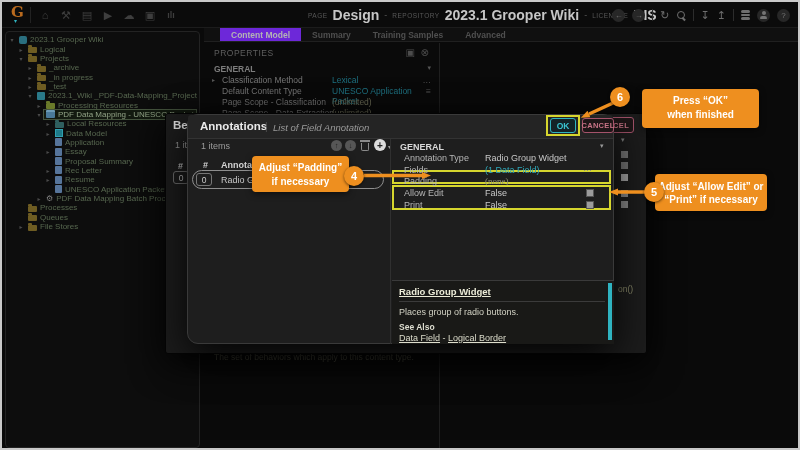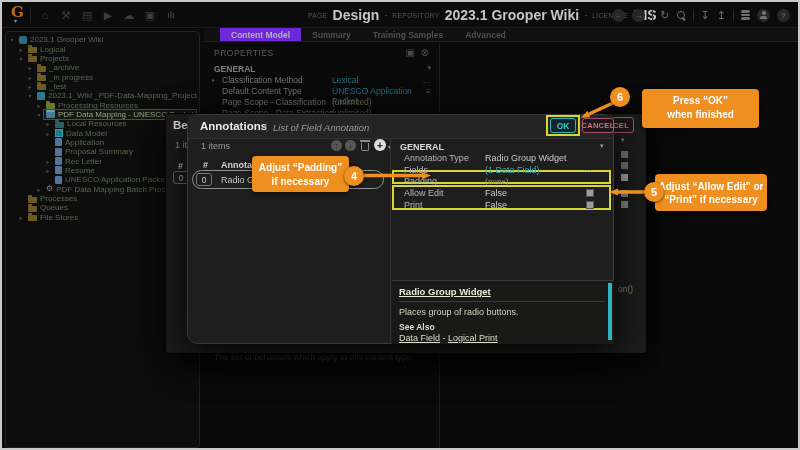--- a/index.html
+++ b/index.html
@@ -246,20 +246,27 @@
           </span>
         </div>
         <div class="trow" style="padding-left: 38px; text-align: center;">
           <span class="tarrow"></span>
           <span class="twrap">
             <span class="tico ic-doc"></span>
             <span>Application</span>
           </span>
         </div>
         <div class="trow" style="padding-left: 38px;">
+          <span class="tarrow">▸</span>
+          <span class="twrap">
+            <span class="tico ic-doc"></span>
+            <span>Essay</span>
+          </span>
+        </div>
+        <div class="trow" style="padding-left: 38px;">
           <span class="tarrow"></span>
           <span class="twrap">
             <span class="tico ic-doc"></span>
             <span>Proposal Summary</span>
           </span>
         </div>
         <div class="trow" style="padding-left: 38px;">
           <span class="tarrow">▸</span>
           <span class="twrap">
             <span class="tico ic-doc"></span>
@@ -416,21 +423,21 @@
           <span class="val d-plain">False</span>
           <span class="cb"></span>
         </div>
       </div>
 
     <div class="fhelp">
       <span class="fh-title">Radio Group Widget</span>
       <div class="fh-hr"></div>
       <span class="fh-body">Places group of radio buttons.</span>
       <span class="fh-see">See Also</span>
-      <span class="fh-links"><span class="lnk">Data Field</span><span> - </span><span class="lnk">Logical Print</span></span>
+      <span class="fh-links"><span class="lnk">Data Field</span><span> - </span><span class="lnk">Logical Border</span></span>
     </div>
     <div class="fscroll"></div>
   </div>
 
   <svg class="arrows">
     <defs>
       <marker id="ah" markerUnits="userSpaceOnUse" markerWidth="12" markerHeight="10" refX="0" refY="3.5" orient="auto">
         <path d="M0,0 L9,3.5 L0,7 Z" fill="#ee8f1f"></path>
       </marker>
     </defs>

